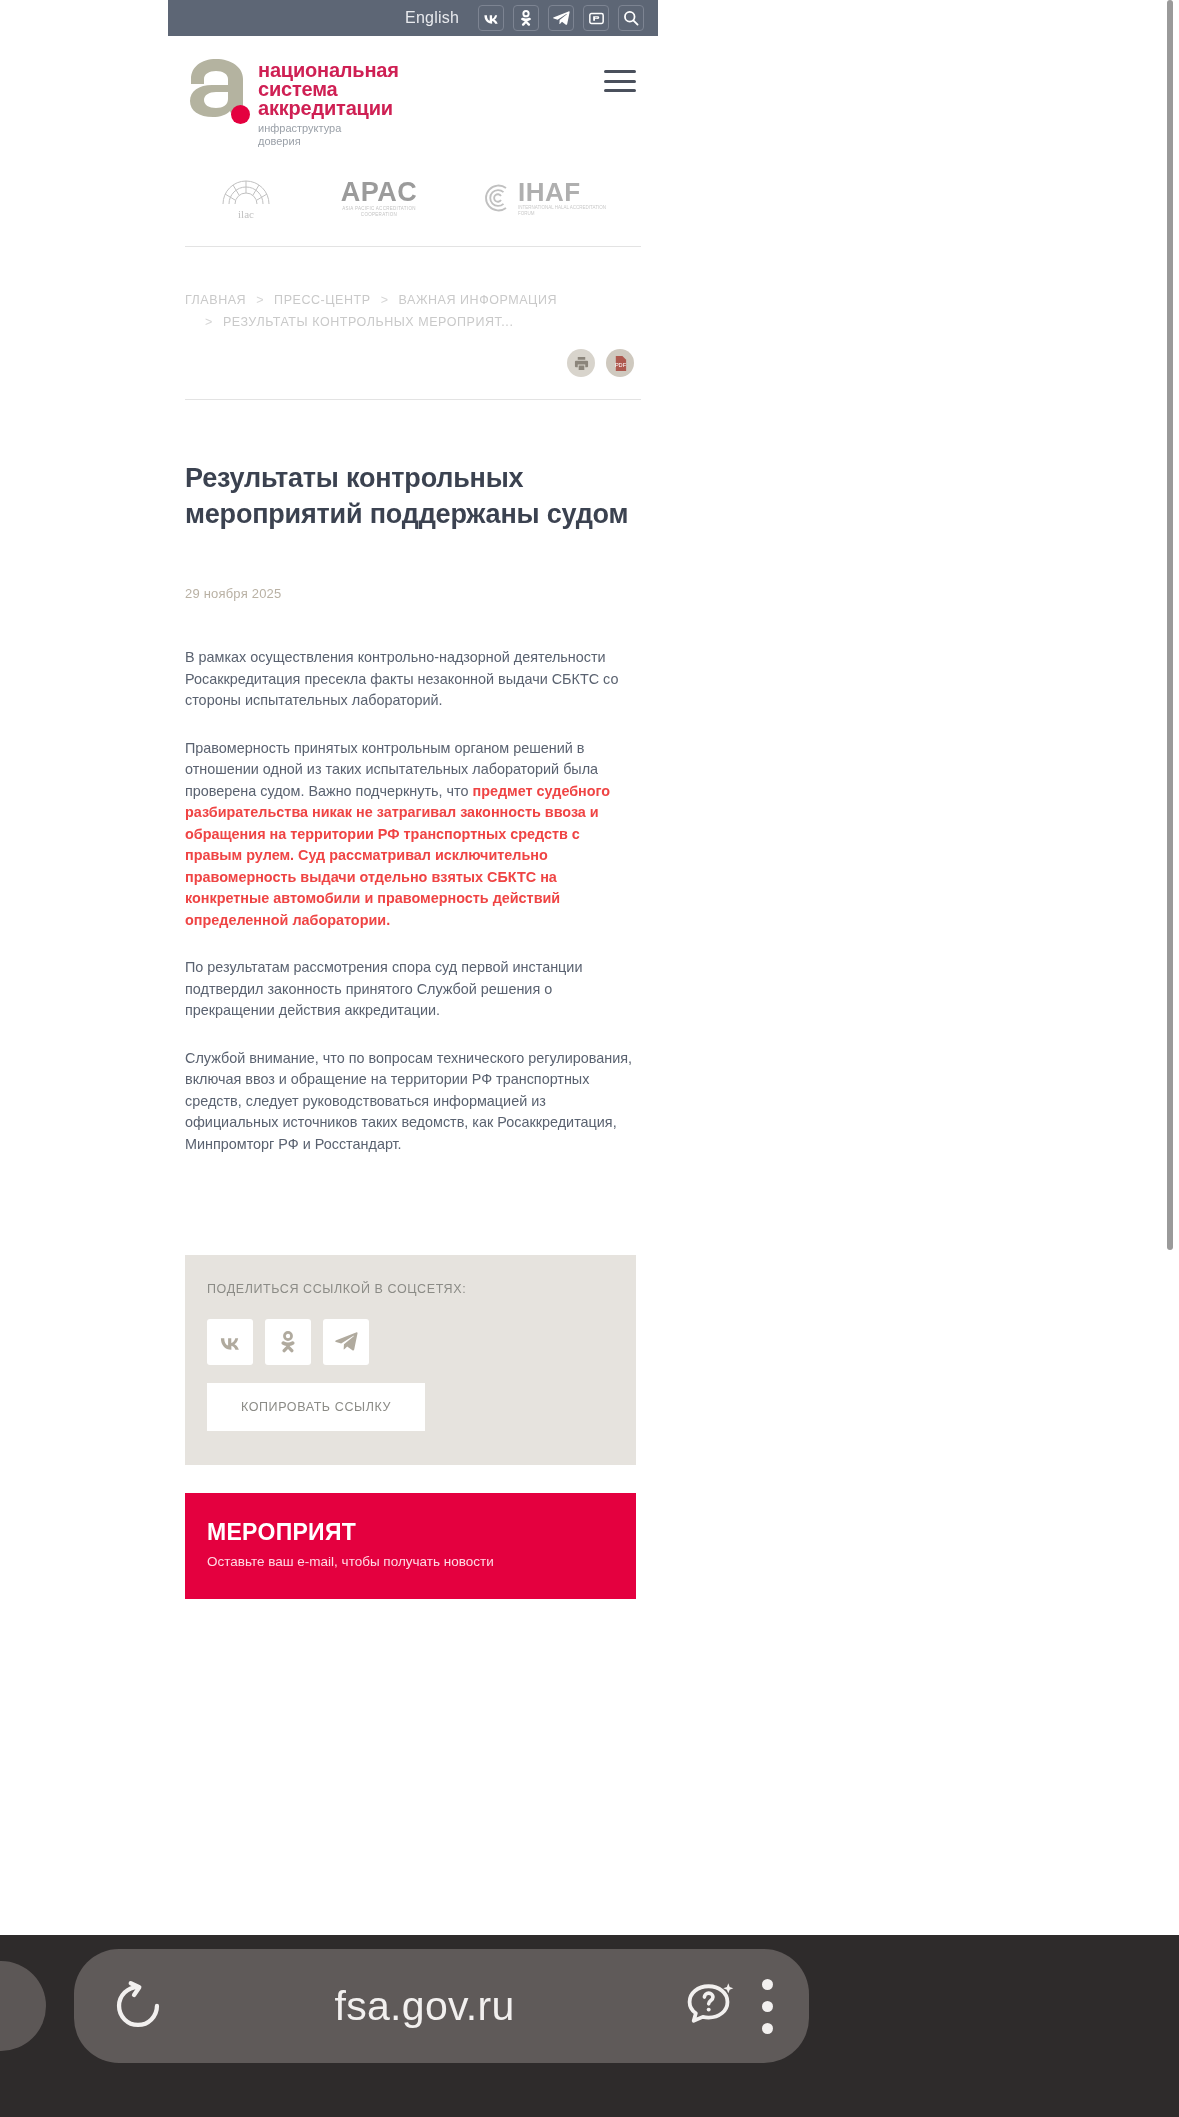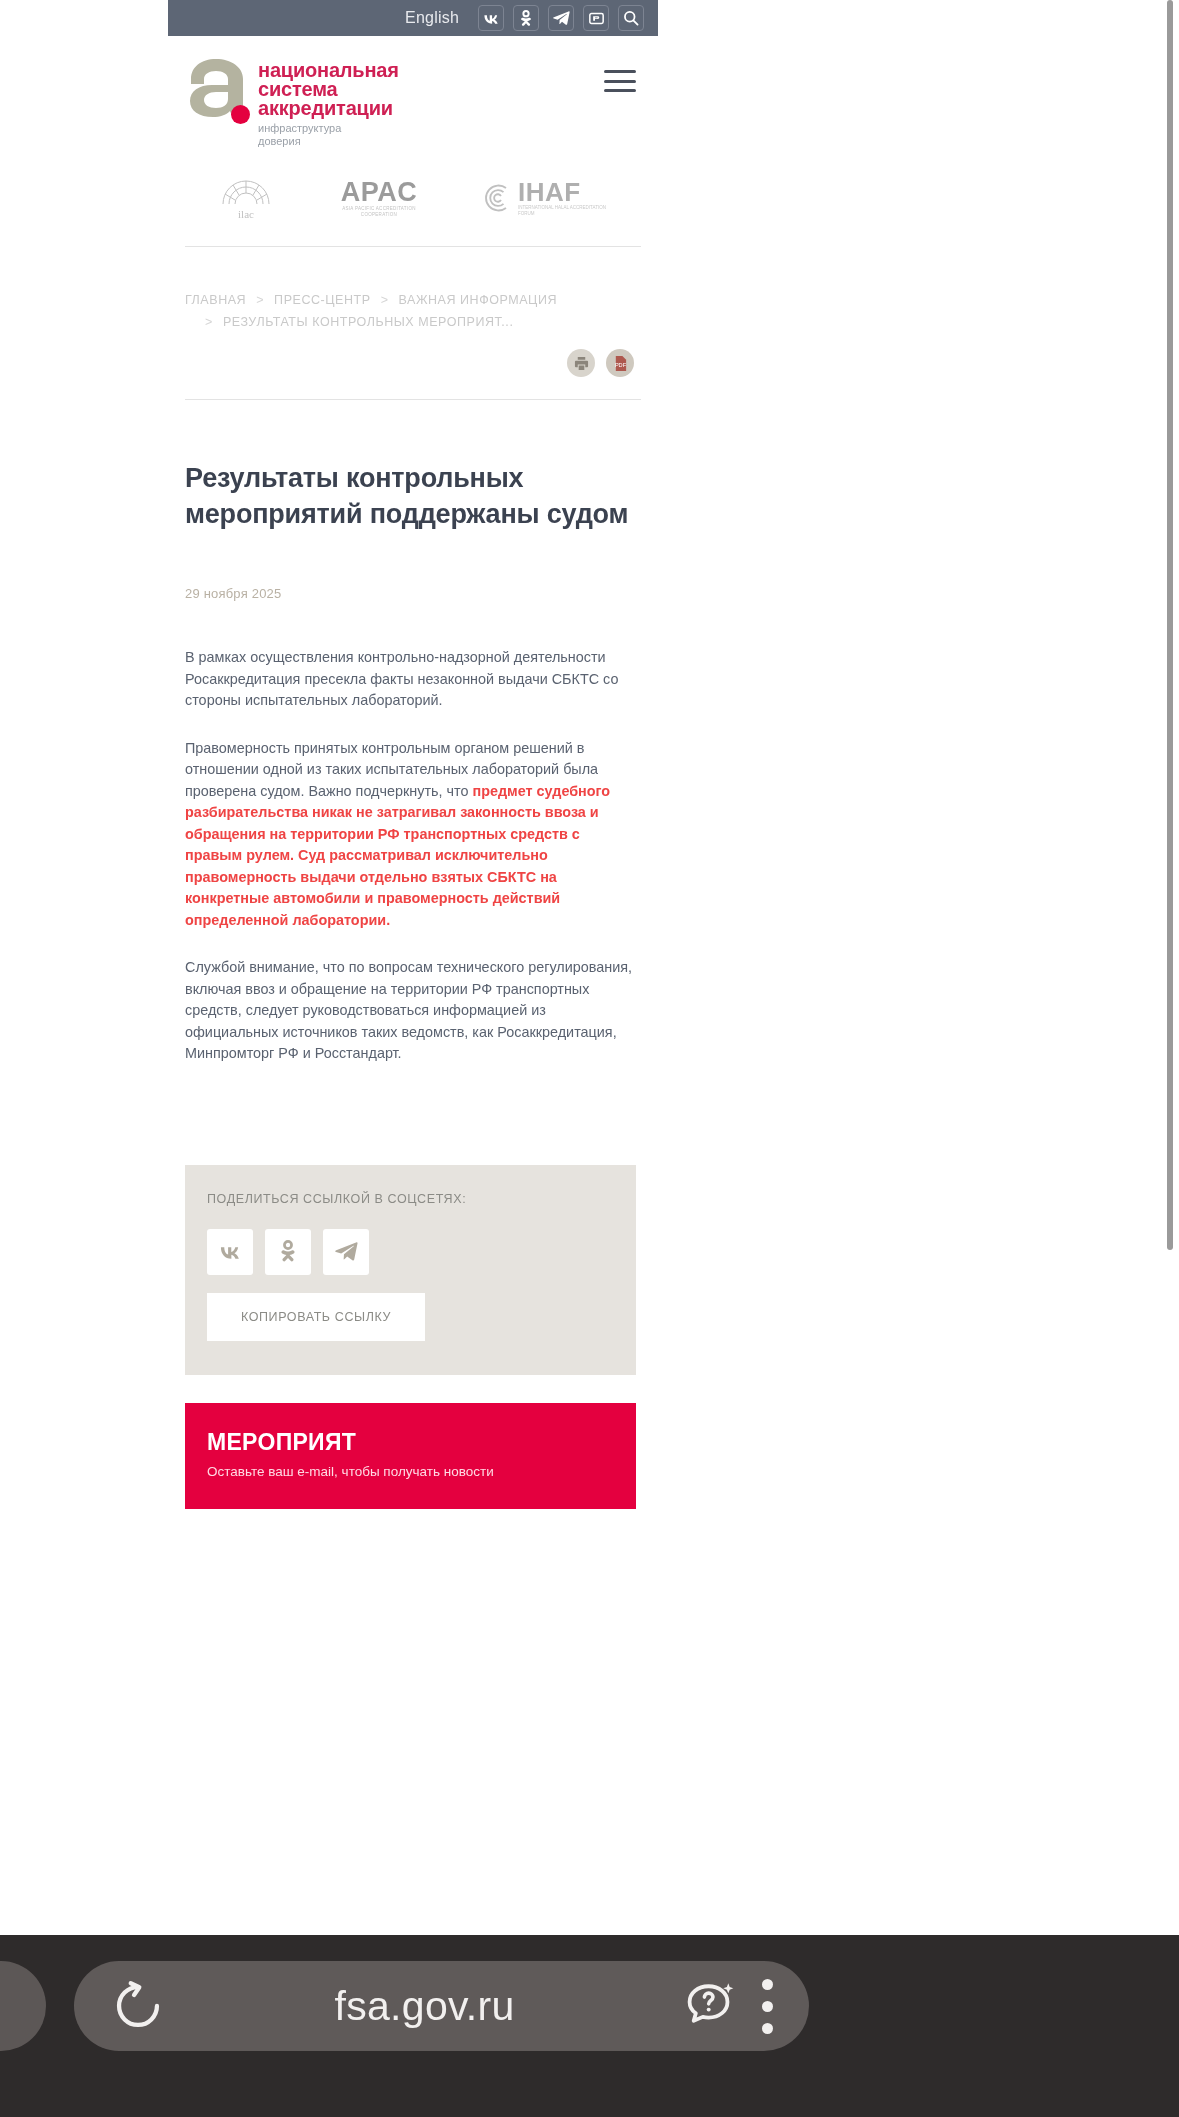--- a/index.html
+++ b/index.html
@@ -160,21 +160,21 @@
     position:absolute;right:6px;top:0;width:6px;height:1250px;
     background:#9a9a9a;border-radius:3px;
   }
 
   
   #chrome{
     position:absolute;left:0;top:1935px;width:1179px;height:182px;
     background:#2e2b2b;
   }
   .urlbar{
-    position:absolute;left:74px;top:26px;width:735px;height:90px;
+    position:absolute;left:74px;top:14px;width:735px;height:114px;
     background:#5f5a59;border-radius:45px;display:flex;align-items:center;
     padding:12px 36px;
   }
   .reload{width:56px;height:56px;flex:0 0 auto;cursor:pointer;}
   .url{
     flex:1;text-align:center;color:#f2f0ef;font-size:41px;letter-spacing:.3px;
   }
   .ai-ico{width:56px;height:56px;flex:0 0 auto;cursor:pointer;margin-right:22px;}
   .kebab{
     width:12px;display:flex;flex-direction:column;gap:11px;align-items:center;
@@ -325,20 +325,21 @@
 
     <div class="article">
       <h1>Результаты контрольных мероприятий поддержаны судом</h1>
       <div class="date">29 ноября 2025</div>
 
       <div class="body">
         <p>В рамках осуществления контрольно-надзорной деятельности Росаккредитация пресекла факты незаконной выдачи СБКТС со стороны испытательных лабораторий.</p>
         <p>
           <span>Правомерность принятых контрольным органом решений в отношении одной из таких испытательных лабораторий была проверена судом. Важно подчеркнуть, что </span><b>предмет судебного разбирательства никак не затрагивал законность ввоза и обращения на территории РФ транспортных средств с правым рулем. Суд рассматривал исключительно правомерность выдачи отдельно взятых СБКТС на конкретные автомобили и правомерность действий определенной лаборатории.</b>
         </p>
+        <p>По результатам рассмотрения спора суд первой инстанции подтвердил законность принятого Службой решения о прекращении действия аккредитации.</p>
         <p>Службой внимание, что по вопросам технического регулирования, включая ввоз и обращение на территории РФ транспортных средств, следует руководствоваться информацией из официальных источников таких ведомств, как Росаккредитация, Минпромторг РФ и Росстандарт.</p>
       </div>
     </div>
 
     <div class="sharebox">
       <div class="stitle">ПОДЕЛИТЬСЯ ССЫЛКОЙ В СОЦСЕТЯХ:</div>
       <div class="sicons">
         <div class="sicon">
           <svg width="23" height="15" viewBox="0 0 24 15">
               <path fill="#b0aa9e" d="M13 15c-7 0-11-5-11-12h3.5c0 5 2.2 7.2 4 7.6V3h3.3v5c1.7-.2 3.6-2.2 4.2-5H20c-.5 3.4-2.5 5.4-3.9 6.2 1.4.7 3.7 2.4 4.6 5.8h-3.6c-.7-2.2-2.4-3.9-4.2-4.1V15z"></path>

